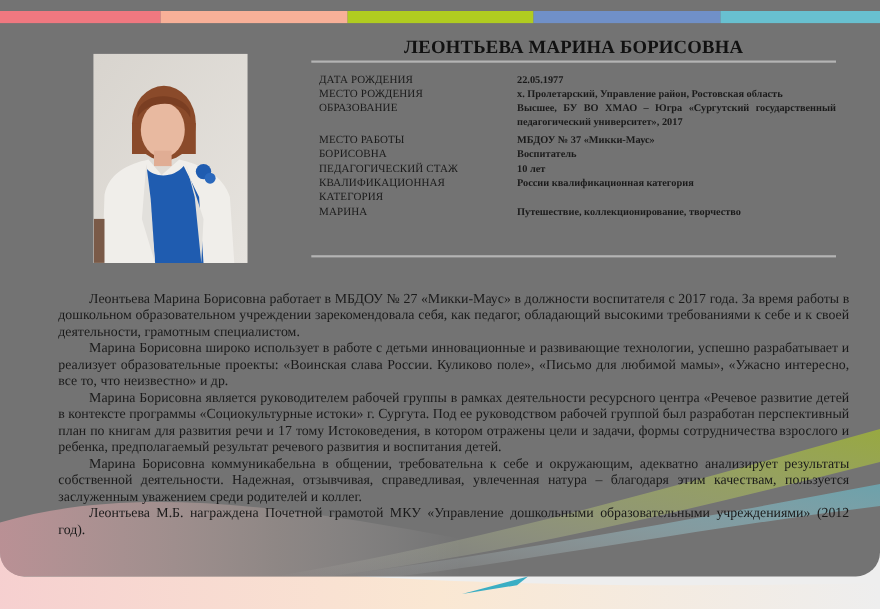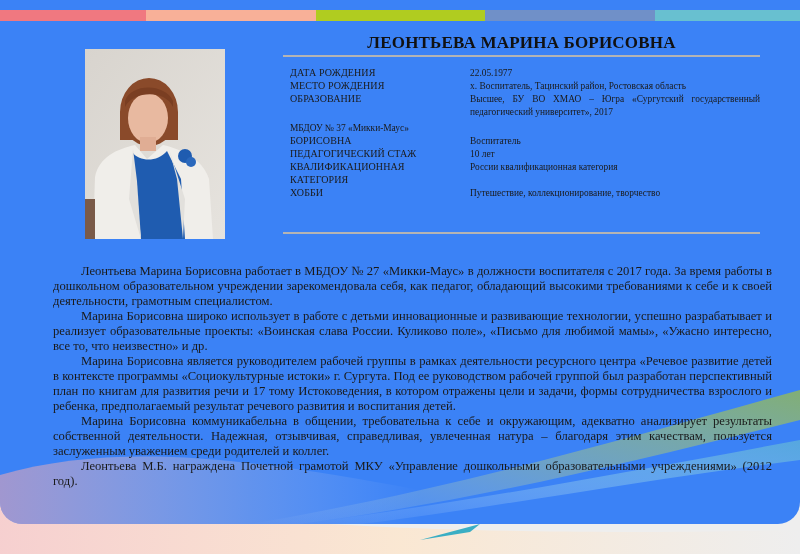--- a/index.html
+++ b/index.html
@@ -6,39 +6,39 @@
   body {
     width: 800px; height: 554px; position: relative; overflow: hidden;
     background: #eeeeee;
     font-family: "Liberation Serif", serif;
     color: #1a1a1a;
   }
   .top-bar { position: absolute; left: 0; top: 10px; width: 800px; height: 11px; display: flex; }
   .top-bar .seg { height: 100%; }
   .card {
     position: absolute; left: 0; top: 0; width: 800px; height: 524px;
-    background: #3b82f6;
+    background: #737373;
     border-bottom-left-radius: 22px; border-bottom-right-radius: 22px;
     overflow: hidden;
   }
   .swoosh { position: absolute; pointer-events: none; }
   .photo {
     position: absolute; left: 85px; top: 49px; width: 140px; height: 190px;
     background: #dcd8d2; overflow: hidden;
   }
   .title {
     position: absolute; left: 283px; top: 33px; width: 477px; text-align: center;
     font-family: "Liberation Serif", serif; font-weight: bold; font-size: 17px;
     letter-spacing: 0.2px; color: #111;
   }
   .rule { position: absolute; left: 283px; width: 477px; height: 2px; background: #b4b4b4; }
   .info { position: absolute; left: 290px; top: 67px; width: 470px; }
   .info-row { display: flex; font-size: 10px; line-height: 12.5px; margin-bottom: 0.5px; }
   .info-label { width: 180px; flex: none; letter-spacing: 0.1px; }
-  .info-value { flex: 1; font-weight: normal; font-size: 9.4px; text-align: justify; }
+  .info-value { flex: 1; font-weight: bold; font-size: 9.4px; text-align: justify; }
   .bio {
     position: absolute; left: 53px; top: 264px; width: 719px;
     font-size: 12.6px; line-height: 15px; text-align: justify;
   }
   .bio p { margin: 0; text-indent: 28px; }
 </style>
 </head>
 <body>
 
 <svg class="swoosh" style="left:0;top:440px" width="800" height="114" viewBox="0 0 800 114">
@@ -121,43 +121,44 @@
   <div class="title">ЛЕОНТЬЕВА МАРИНА БОРИСОВНА</div>
   <div class="rule" style="top:55px"></div>
 
   <div class="info">
     <div class="info-row">
       <div class="info-label">ДАТА РОЖДЕНИЯ</div>
       <div class="info-value">22.05.1977</div>
     </div>
     <div class="info-row">
       <div class="info-label">МЕСТО РОЖДЕНИЯ</div>
-      <div class="info-value">х. Воспитатель, Тацинский район, Ростовская область</div>
+      <div class="info-value">х. Пролетарский, Управление район, Ростовская область</div>
     </div>
     <div class="info-row" style="margin-bottom:4px">
       <div class="info-label">ОБРАЗОВАНИЕ</div>
       <div class="info-value">Высшее, БУ ВО ХМАО – Югра «Сургутский государственный педагогический университет», 2017</div>
     </div>
     <div class="info-row">
+      <div class="info-label">МЕСТО РАБОТЫ</div>
       <div class="info-value">МБДОУ № 37 «Микки-Маус»</div>
     </div>
     <div class="info-row">
       <div class="info-label">БОРИСОВНА</div>
       <div class="info-value">Воспитатель</div>
     </div>
     <div class="info-row">
       <div class="info-label">ПЕДАГОГИЧЕСКИЙ СТАЖ</div>
       <div class="info-value">10 лет</div>
     </div>
     <div class="info-row">
       <div class="info-label" style="width:150px;margin-right:30px">КВАЛИФИКАЦИОННАЯ КАТЕГОРИЯ</div>
       <div class="info-value">России квалификационная категория</div>
     </div>
     <div class="info-row">
-      <div class="info-label">ХОББИ</div>
+      <div class="info-label">МАРИНА</div>
       <div class="info-value">Путешествие, коллекционирование, творчество</div>
     </div>
   </div>
 
   <div class="rule" style="top:232px"></div>
 
   <div class="bio">
     <p>Леонтьева Марина Борисовна работает в МБДОУ № 27 «Микки-Маус» в должности воспитателя с 2017 года. За время работы в дошкольном образовательном учреждении зарекомендовала себя, как педагог, обладающий высокими требованиями к себе и к своей деятельности, грамотным специалистом.</p>
     <p>Марина Борисовна широко использует в работе с детьми инновационные и развивающие технологии, успешно разрабатывает и реализует образовательные проекты: «Воинская слава России. Куликово поле», «Письмо для любимой мамы», «Ужасно интересно, все то, что неизвестно» и др.</p>
     <p>Марина Борисовна является руководителем рабочей группы в рамках деятельности ресурсного центра «Речевое развитие детей в контексте программы «Социокультурные истоки» г. Сургута. Под ее руководством рабочей группой был разработан перспективный план по книгам для развития речи и 17 тому Истоковедения, в котором отражены цели и задачи, формы сотрудничества взрослого и ребенка, предполагаемый результат речевого развития и воспитания детей.</p>

